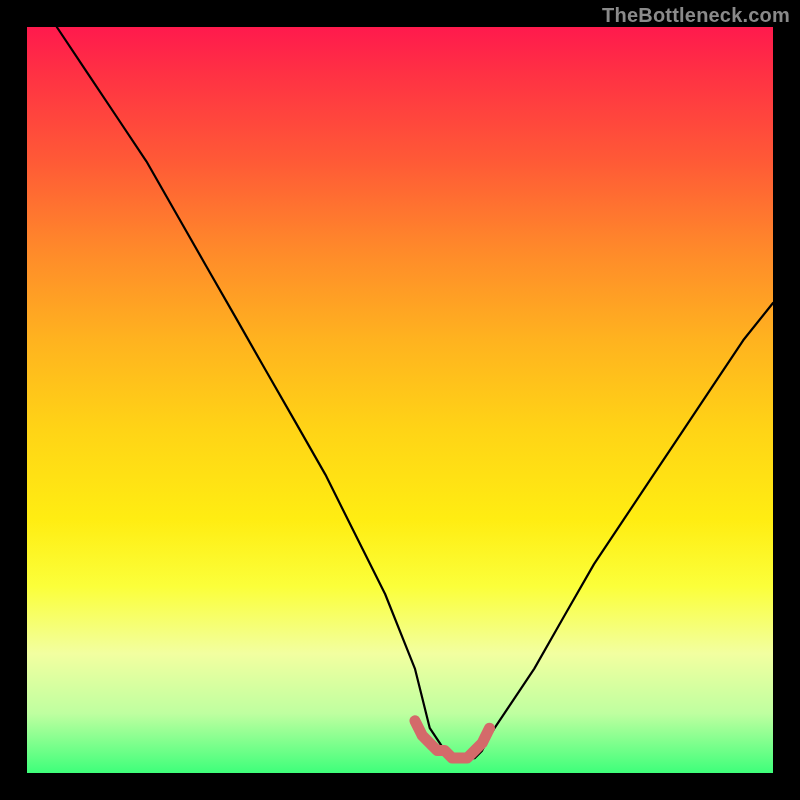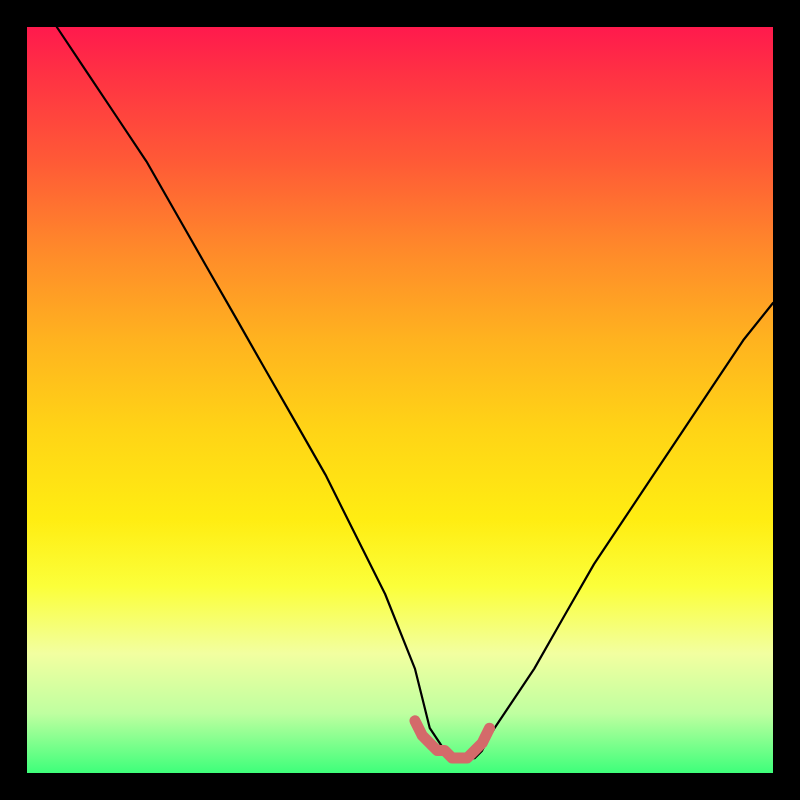--- a/index.html
+++ b/index.html
@@ -52,19 +52,20 @@
     top: 0;
     width: 746px;
     height: 746px;
     overflow: visible;
   }
 </style>
 </head>
 <body>
 
 <div class="frame">
+  <div class="watermark">TheBottleneck.com</div>
   <div class="plot-area">
     <svg class="curve" viewBox="0 0 746 746" preserveAspectRatio="none">
       <path id="main-curve" fill="none" stroke="#000" stroke-width="2.2" stroke-linecap="round" stroke-linejoin="round" d="M29.8 0.0 L59.7 44.8 L89.5 89.5 L119.4 134.3 L149.2 186.5 L179.0 238.7 L208.9 290.9 L238.7 343.2 L268.6 395.4 L298.4 447.6 L328.2 507.3 L358.1 567.0 L387.9 641.6 L395.4 671.4 L402.8 701.2 L417.8 723.6 L432.7 731.1 L447.6 731.1 L455.1 723.6 L462.5 708.7 L477.4 686.3 L507.3 641.6 L537.1 589.3 L567.0 537.1 L596.8 492.4 L626.6 447.6 L656.5 402.8 L686.3 358.1 L716.2 313.3 L746.0 276.0"></path>
       <path id="highlight-curve" fill="none" stroke="#d46a6a" stroke-width="11" stroke-linecap="round" stroke-linejoin="round" d="M387.9 693.8 L395.4 708.7 L402.8 716.2 L410.3 723.6 L417.8 723.6 L425.2 731.1 L432.7 731.1 L440.1 731.1 L447.6 723.6 L455.1 716.2 L462.5 701.2"></path>
     </svg>
   </div>
 </div>
 
 </body></html>

